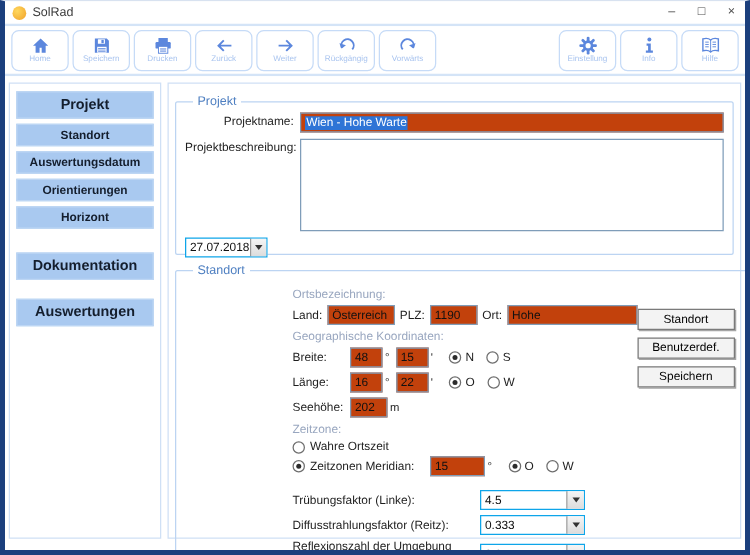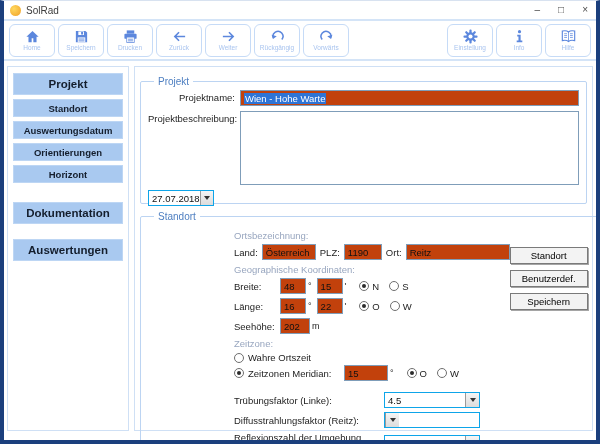--- a/index.html
+++ b/index.html
@@ -78,21 +78,21 @@
   .subhead { color:#98a6bf; font-size:9.5px; margin:3px 0 3px; }
   .row { display:flex; align-items:center; margin-bottom:4px; }
   .row .sp { margin-right:4px; }
   .coord-lbl { width:46px; flex:0 0 auto; }
   .num2 { width:26px; }
   .sym { font-size:9px; color:#1d1d1d; margin:0 5px 0 2px; }
   .rgroup { display:flex; align-items:center; gap:3px; margin-left:8px; }
   .rgroup .lbl { margin-right:7px; }
   .frow { display:flex; align-items:center; margin-bottom:4px; }
   .flabel { width:150px; flex:0 0 auto; }
-  .fcombo { width:96px; }
+  .fcombo { width:84px; }
   .mer-input { width:44px; }
   .zrow { margin-bottom:2px; }
   .zlbl { margin-left:4px; }
 </style>
 </head>
 <body>
 
 <div class="window">
 
   <div class="titlebar">
@@ -242,21 +242,21 @@
               <span class="lbl sp">Land:</span>
               <div class="inp sp" style="width:54px">
                   <span>Österreich</span>
                 </div>
               <span class="lbl sp">PLZ:</span>
               <div class="inp sp" style="width:38px">
                   <span>1190</span>
                 </div>
               <span class="lbl sp">Ort:</span>
               <div class="inp" style="width:104px">
-                  <span>Reitz</span>
+                  <span>Hohe</span>
                 </div>
             </div>
 
             <div class="subhead">Geographische Koordinaten:</div>
             <div class="row">
               <span class="lbl coord-lbl">Breite:</span>
               <div class="inp num2">
                   <span>48</span>
                 </div>
               <span class="sym">°</span>
@@ -322,20 +322,21 @@
               <div class="combo fcombo">
                 <span class="combo-val">4.5</span>
                 <span class="combo-btn">
                     <span class="tri"></span>
                   </span>
               </div>
             </div>
             <div class="frow">
               <span class="lbl flabel">Diffusstrahlungsfaktor (Reitz):</span>
               <div class="combo fcombo">
+                <span class="combo-val">0.333</span>
                 <span class="combo-btn">
                     <span class="tri"></span>
                   </span>
               </div>
             </div>
             <div class="frow">
               <span class="lbl flabel">Reflexionszahl der Umgebung (Albedo):</span>
               <div class="combo fcombo">
                 <span class="combo-val">0.2</span>
                 <span class="combo-btn">

